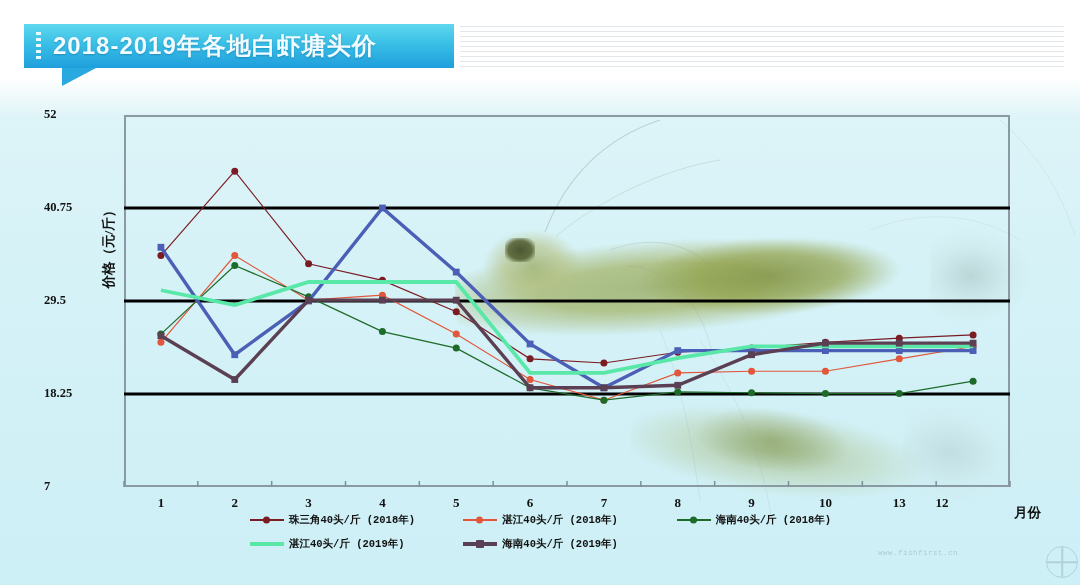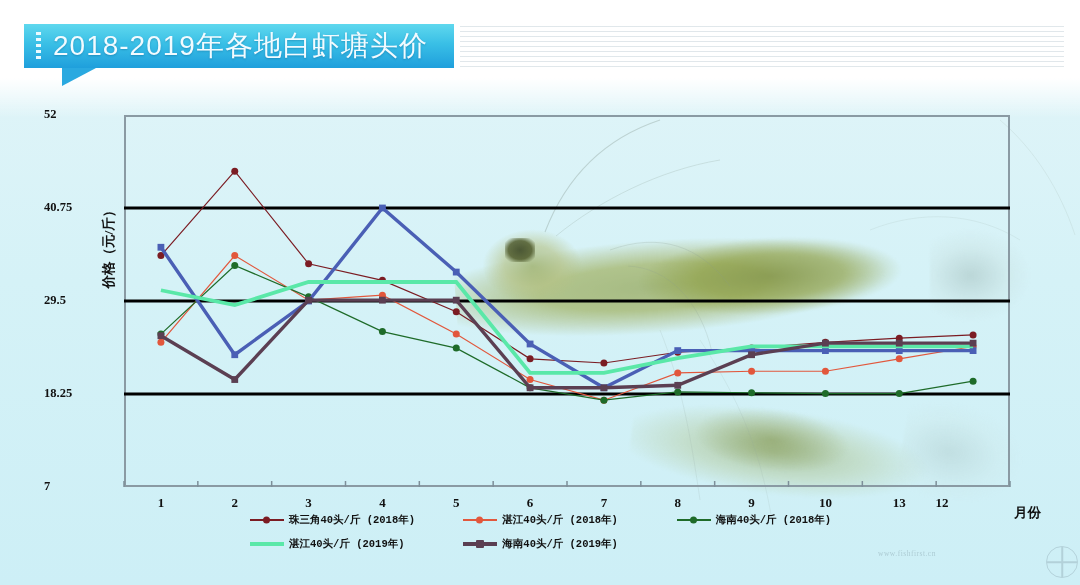--- a/index.html
+++ b/index.html
@@ -29,21 +29,21 @@
   .banner{
     position:absolute;left:0;top:0;width:430px;height:44px;
     background:linear-gradient(180deg,#5fd8ee 0%,#39bfe6 45%,#1f9fdc 100%);
     display:flex;align-items:center;
   }
   .banner-dots{
     width:5px;height:28px;margin-left:12px;margin-right:12px;
     background-image:repeating-linear-gradient(180deg,#eafaff 0px,#eafaff 3px,transparent 3px,transparent 6px);
   }
   .banner-title{
-    color:#f2fbff;font-size:28px;font-weight:normal;letter-spacing:1px;
+    color:#f2fbff;font-size:24px;font-weight:bold;letter-spacing:1px;
     text-shadow:0 1px 2px rgba(0,80,130,.35);
     white-space:nowrap;
   }
   .banner-tail{
     position:absolute;left:38px;top:44px;width:0;height:0;
     border-left:34px solid #2aa9e0;
     border-bottom:18px solid transparent;
   }
   .banner-lines{
     position:absolute;left:436px;top:2px;width:604px;height:42px;
@@ -137,21 +137,21 @@
   .watermark{
     position:absolute;left:878px;top:548px;width:196px;height:34px;
     opacity:.42;
   }
   .wm-text{
     font-size:19px;color:#6f8b96;font-weight:bold;letter-spacing:1px;
     font-family:"DejaVu Sans",sans-serif;
   }
   .wm-url{
     font-size:7.5px;color:#7d98a2;letter-spacing:.5px;margin-top:1px;
-    font-family:Liberation Serif, serif;
+    font-family:Liberation Mono, monospace;
   }
   .wm-globe{
     position:absolute;right:-4px;top:-2px;width:30px;height:30px;
     border:1.5px solid #8fa8b2;border-radius:50%;
   }
   .wm-globe:before{
     content:"";position:absolute;left:50%;top:0;width:1.5px;height:100%;
     background:#8fa8b2;transform:translateX(-50%);
   }
   .wm-globe:after{

